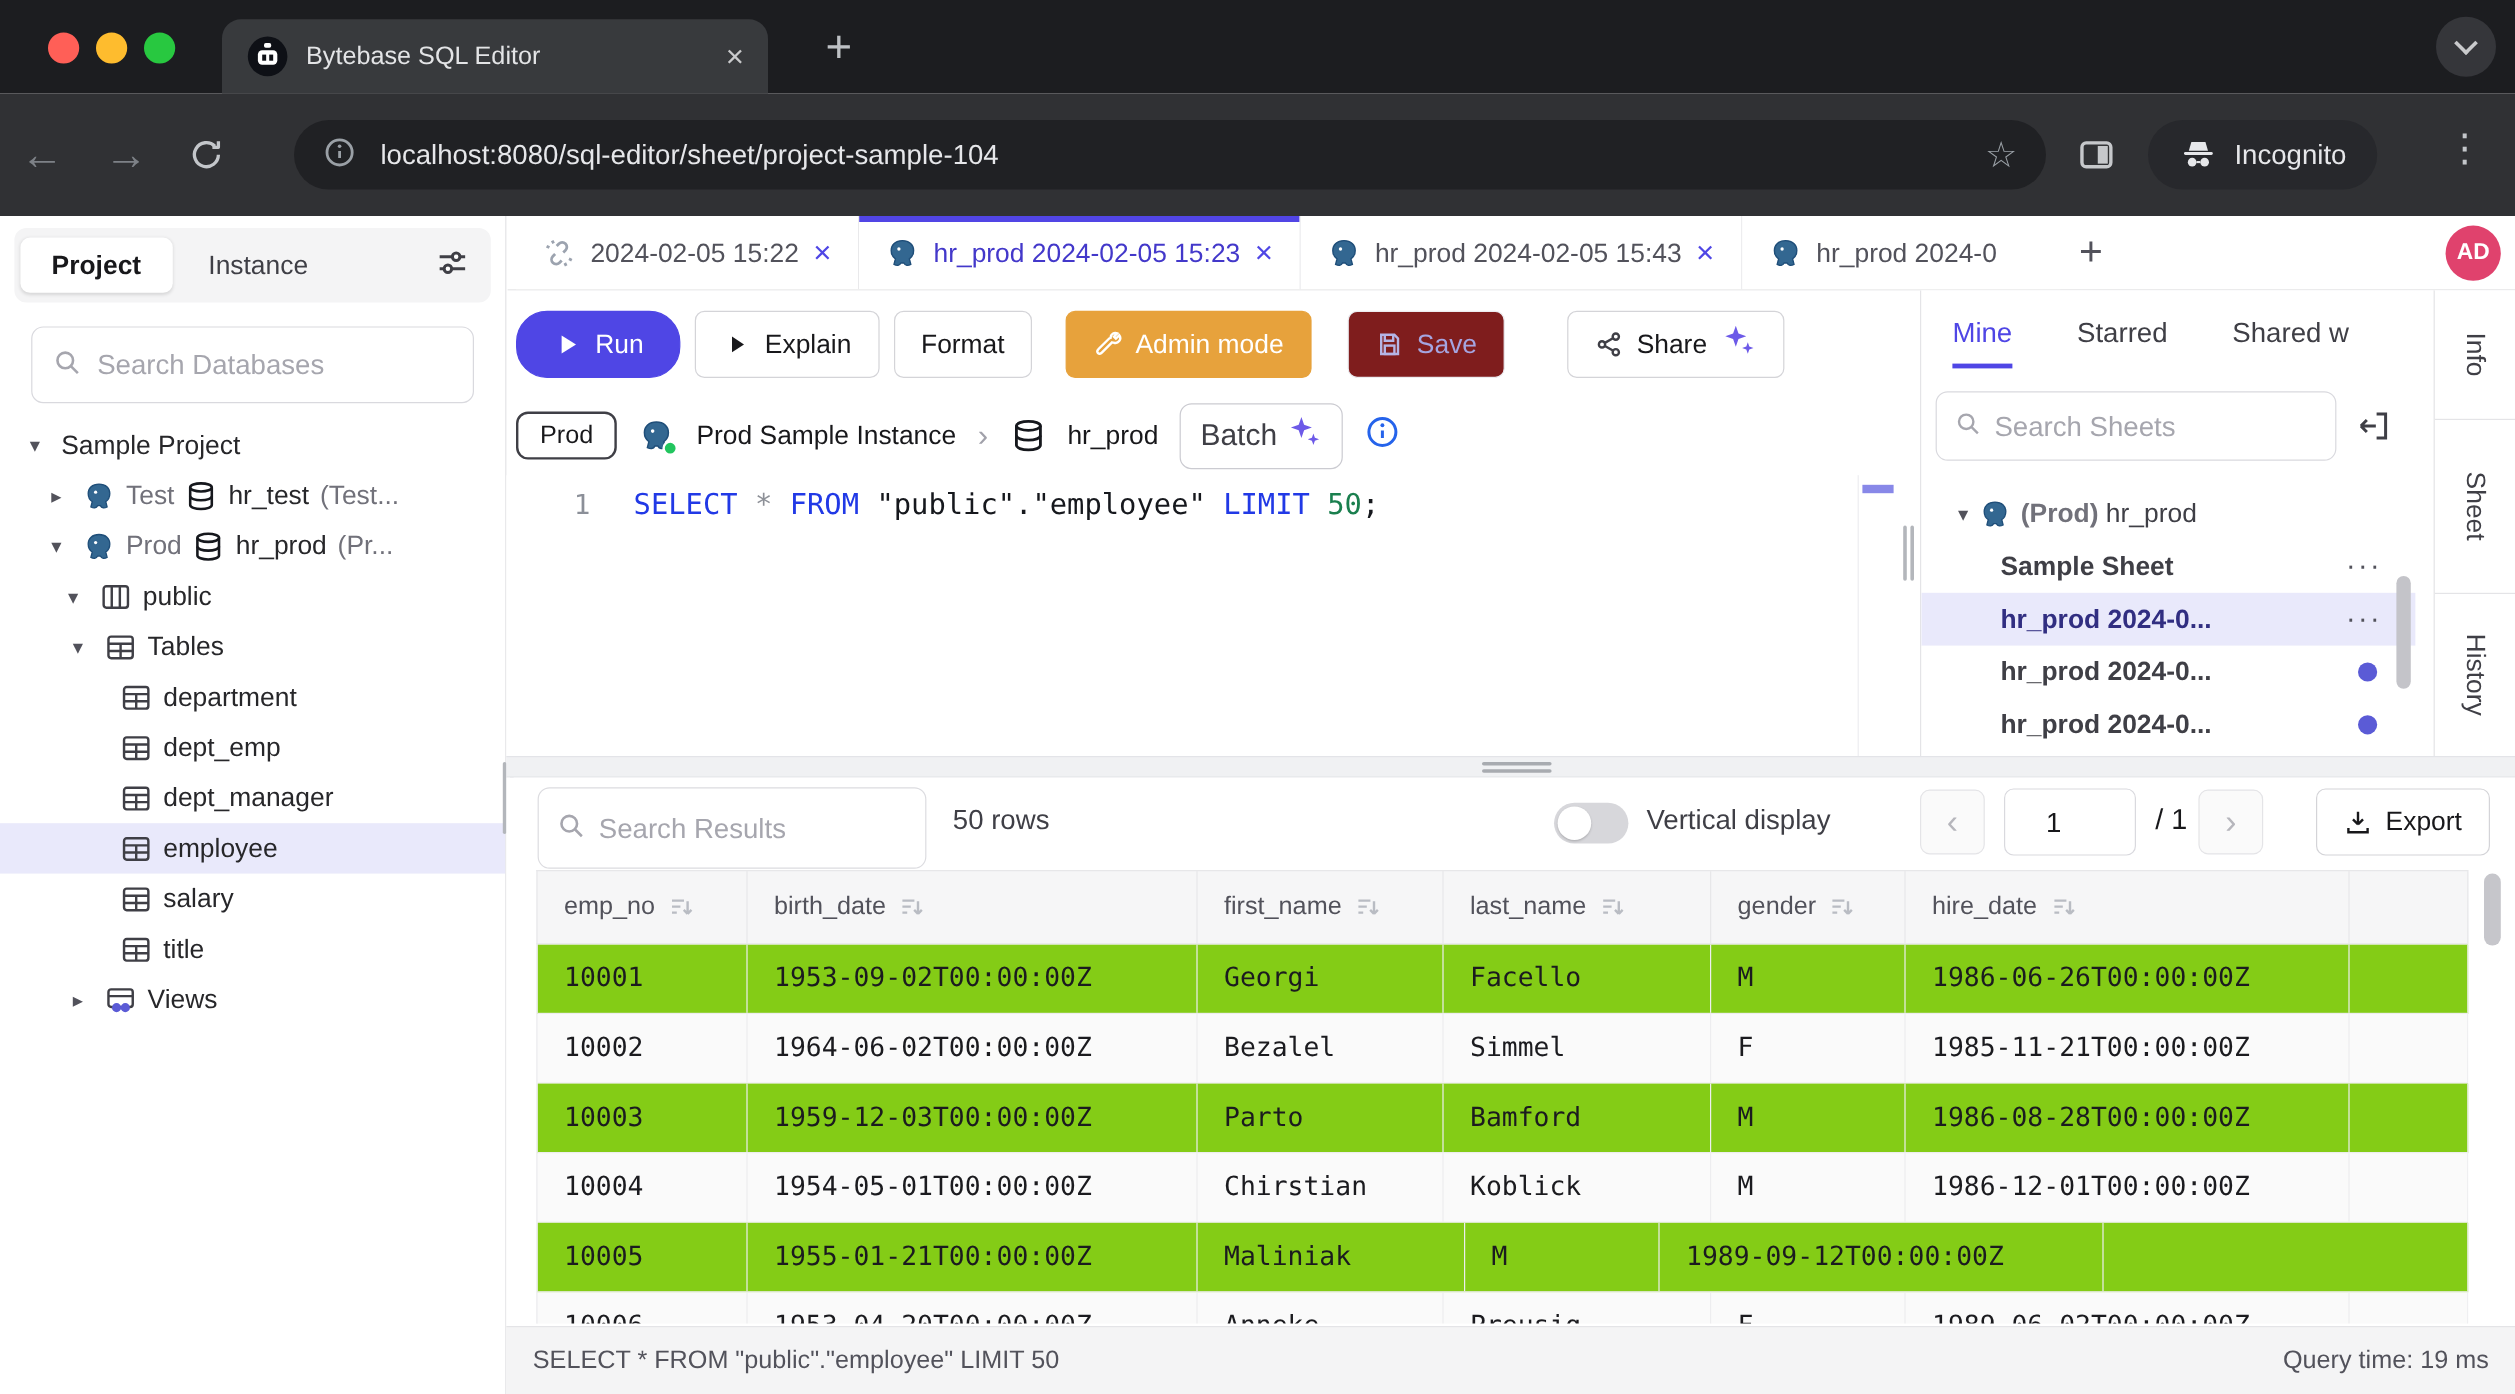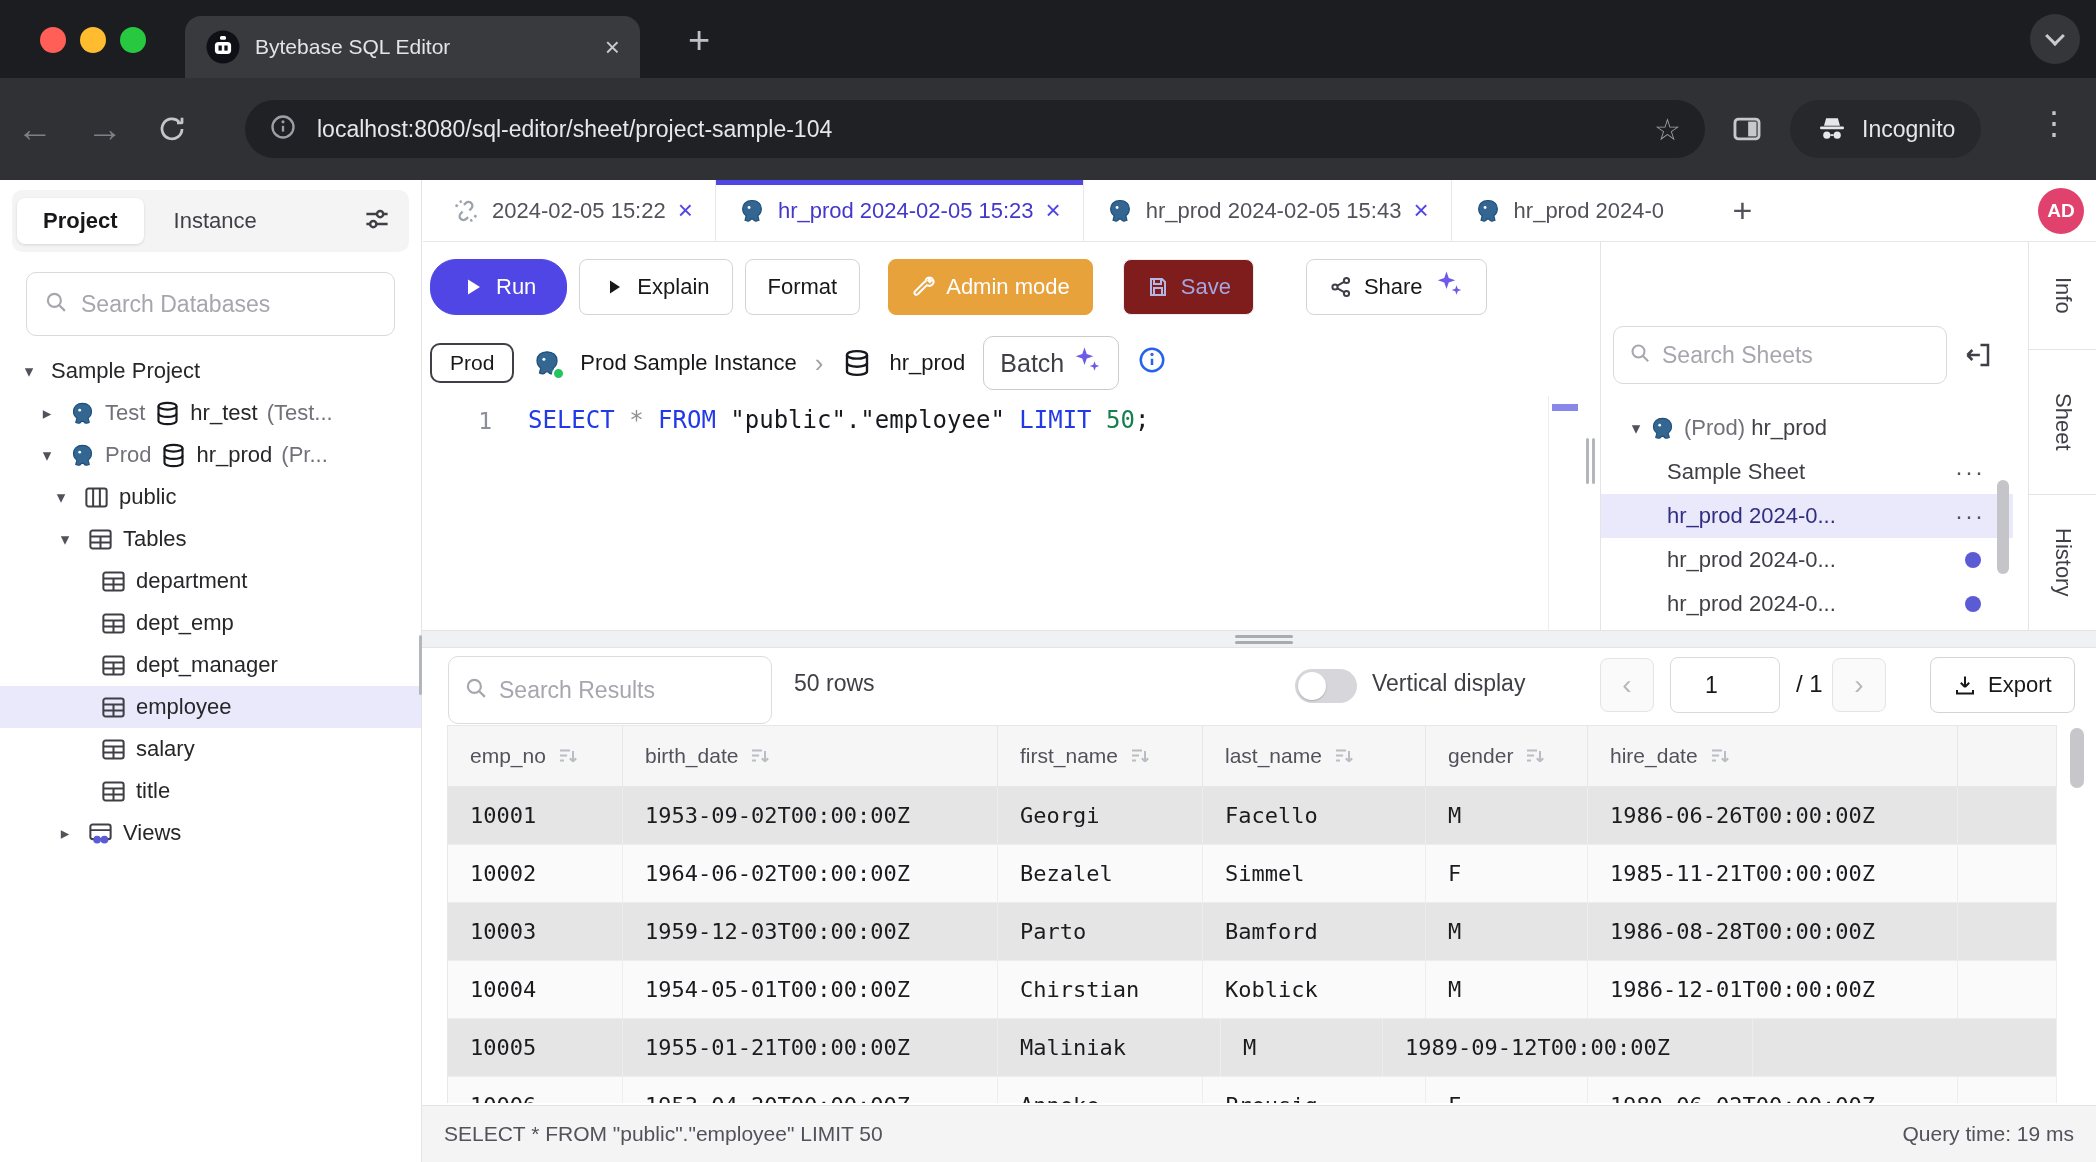--- a/index.html
+++ b/index.html
@@ -131,21 +131,21 @@
   #btn-export { position:absolute; left:1508px; top:9px; height:56px; }
 
   
   #rtable { position:absolute; left:25px; top:77px; width:1610px; }
   #rtable-header { display:flex; height:62px; background:#f6f6f7; border-top:1px solid #e7e7e9;
     border-bottom:1px solid #e7e7e9; border-left:1px solid #e7e7e9; }
   .hcell { display:flex; align-items:center; gap:10px; padding-left:22px; font-size:21px; color:#52525b;
     border-right:1px solid #e7e7e9; flex:none; }
   .hcell svg { width:24px; height:24px; }
   #rtable-body { overflow:hidden; height:316px; border-left:1px solid #e7e7e9; }
-  .rrow { display:flex; height:58px; border-bottom:1px solid #ededef; background:#e5e5e5; }
+  .rrow { display:flex; height:58px; border-bottom:1px solid #ededef; background:#84cc16; }
   .rrow:nth-child(even) { background:#fafafa; }
   .rcell { display:flex; align-items:center; padding-left:22px; font-family:"DejaVu Sans Mono",monospace;
     font-size:22px; color:#1b1b1f; border-right:1px solid #ededef; flex:none; overflow:hidden; white-space:nowrap; }
   #table-scroll-thumb { position:absolute; left:1648px; top:80px; width:14px; height:60px; border-radius:7px; background:#c6c6cb; }
 
   
   #status-bar { position:absolute; left:422px; top:925px; width:1674px; height:57px; background:#f4f4f5;
     border-top:1px solid #e4e4e7; display:flex; align-items:center; justify-content:space-between;
     padding:0 22px; font-size:21px; color:#52525b; }
 
@@ -154,21 +154,21 @@
     border-left:1px solid #e4e4e7; overflow:hidden; }
   #sheets-tabs { display:flex; gap:54px; padding:22px 0 0 26px; font-size:23px; color:#3f3f46; white-space:nowrap; }
   .sheets-tab.active { color:#4f46e5; border-bottom:4px solid #4f46e5; padding-bottom:12px; }
   #sheets-search { position:absolute; left:12px; top:84px; width:334px; height:58px; border:1px solid #d9d9de;
     border-radius:10px; display:flex; align-items:center; padding:0 14px; gap:10px; }
   #sheets-import { position:absolute; left:362px; top:98px; width:30px; height:30px; }
   #sheets-list { position:absolute; left:0; top:152px; width:412px; height:236px; overflow:hidden; }
   .sheet-clip { height:12px; overflow:hidden; }
   .sheet-row { height:44px; display:flex; align-items:center; font-size:22px; color:#3f3f46; }
   .sheet-row.selected { background:#e9e9fb; color:#312e81; }
-  .sheet-row .lbl { padding-left:66px; }
+  .sheet-row .lbl { padding-left:66px;font-weight:bold; }
   .sheet-row.group .lbl { padding-left:0; }
   .sheet-row .trail { margin-left:auto; margin-right:28px; color:#52525b; font-size:24px; letter-spacing:2px; }
   .purple-dot { width:16px; height:16px; border-radius:50%; background:#5b5bd6; margin-left:auto; margin-right:32px; }
   #sheets-scroll-thumb { position:absolute; left:396px; top:238px; width:12px; height:94px; border-radius:6px; background:#c4c4c9; }
 
   
   #side-strip { position:absolute; left:2028px; top:62px; width:68px; height:388px; border-left:1px solid #e4e4e7; background:#fff; }
   .strip-tab { writing-mode:vertical-rl; display:flex; align-items:center; justify-content:center;
     width:100%; font-size:22px; color:#3f3f46; border-bottom:1px solid #e4e4e7; }
   #strip-info { height:108px; } #strip-sheet { height:145px; } #strip-history { height:135px; border-bottom:none; }
@@ -689,20 +689,25 @@
     </div>
     <span id="table-scroll-thumb"></span>
   </div>
 
   <div id="status-bar">
     <span>SELECT * FROM "public"."employee" LIMIT 50</span>
     <span>Query time: 19 ms</span>
   </div>
 
   <div id="sheets-panel">
+    <div id="sheets-tabs">
+      <span class="sheets-tab active">Mine</span>
+      <span class="sheets-tab">Starred</span>
+      <span class="sheets-tab">Shared w</span>
+    </div>
     <div id="sheets-search">
       <span>
         <svg width="24" height="24" viewBox="0 0 24 24" fill="none" stroke="#a6a6ae" stroke-width="2">
             <circle cx="10.5" cy="10.5" r="6"></circle>
             <path d="M15 15l5.2 5.2"></path>
           </svg>
       </span>
       <input placeholder="Search Sheets" style="">
     </div>
     <span id="sheets-import">

